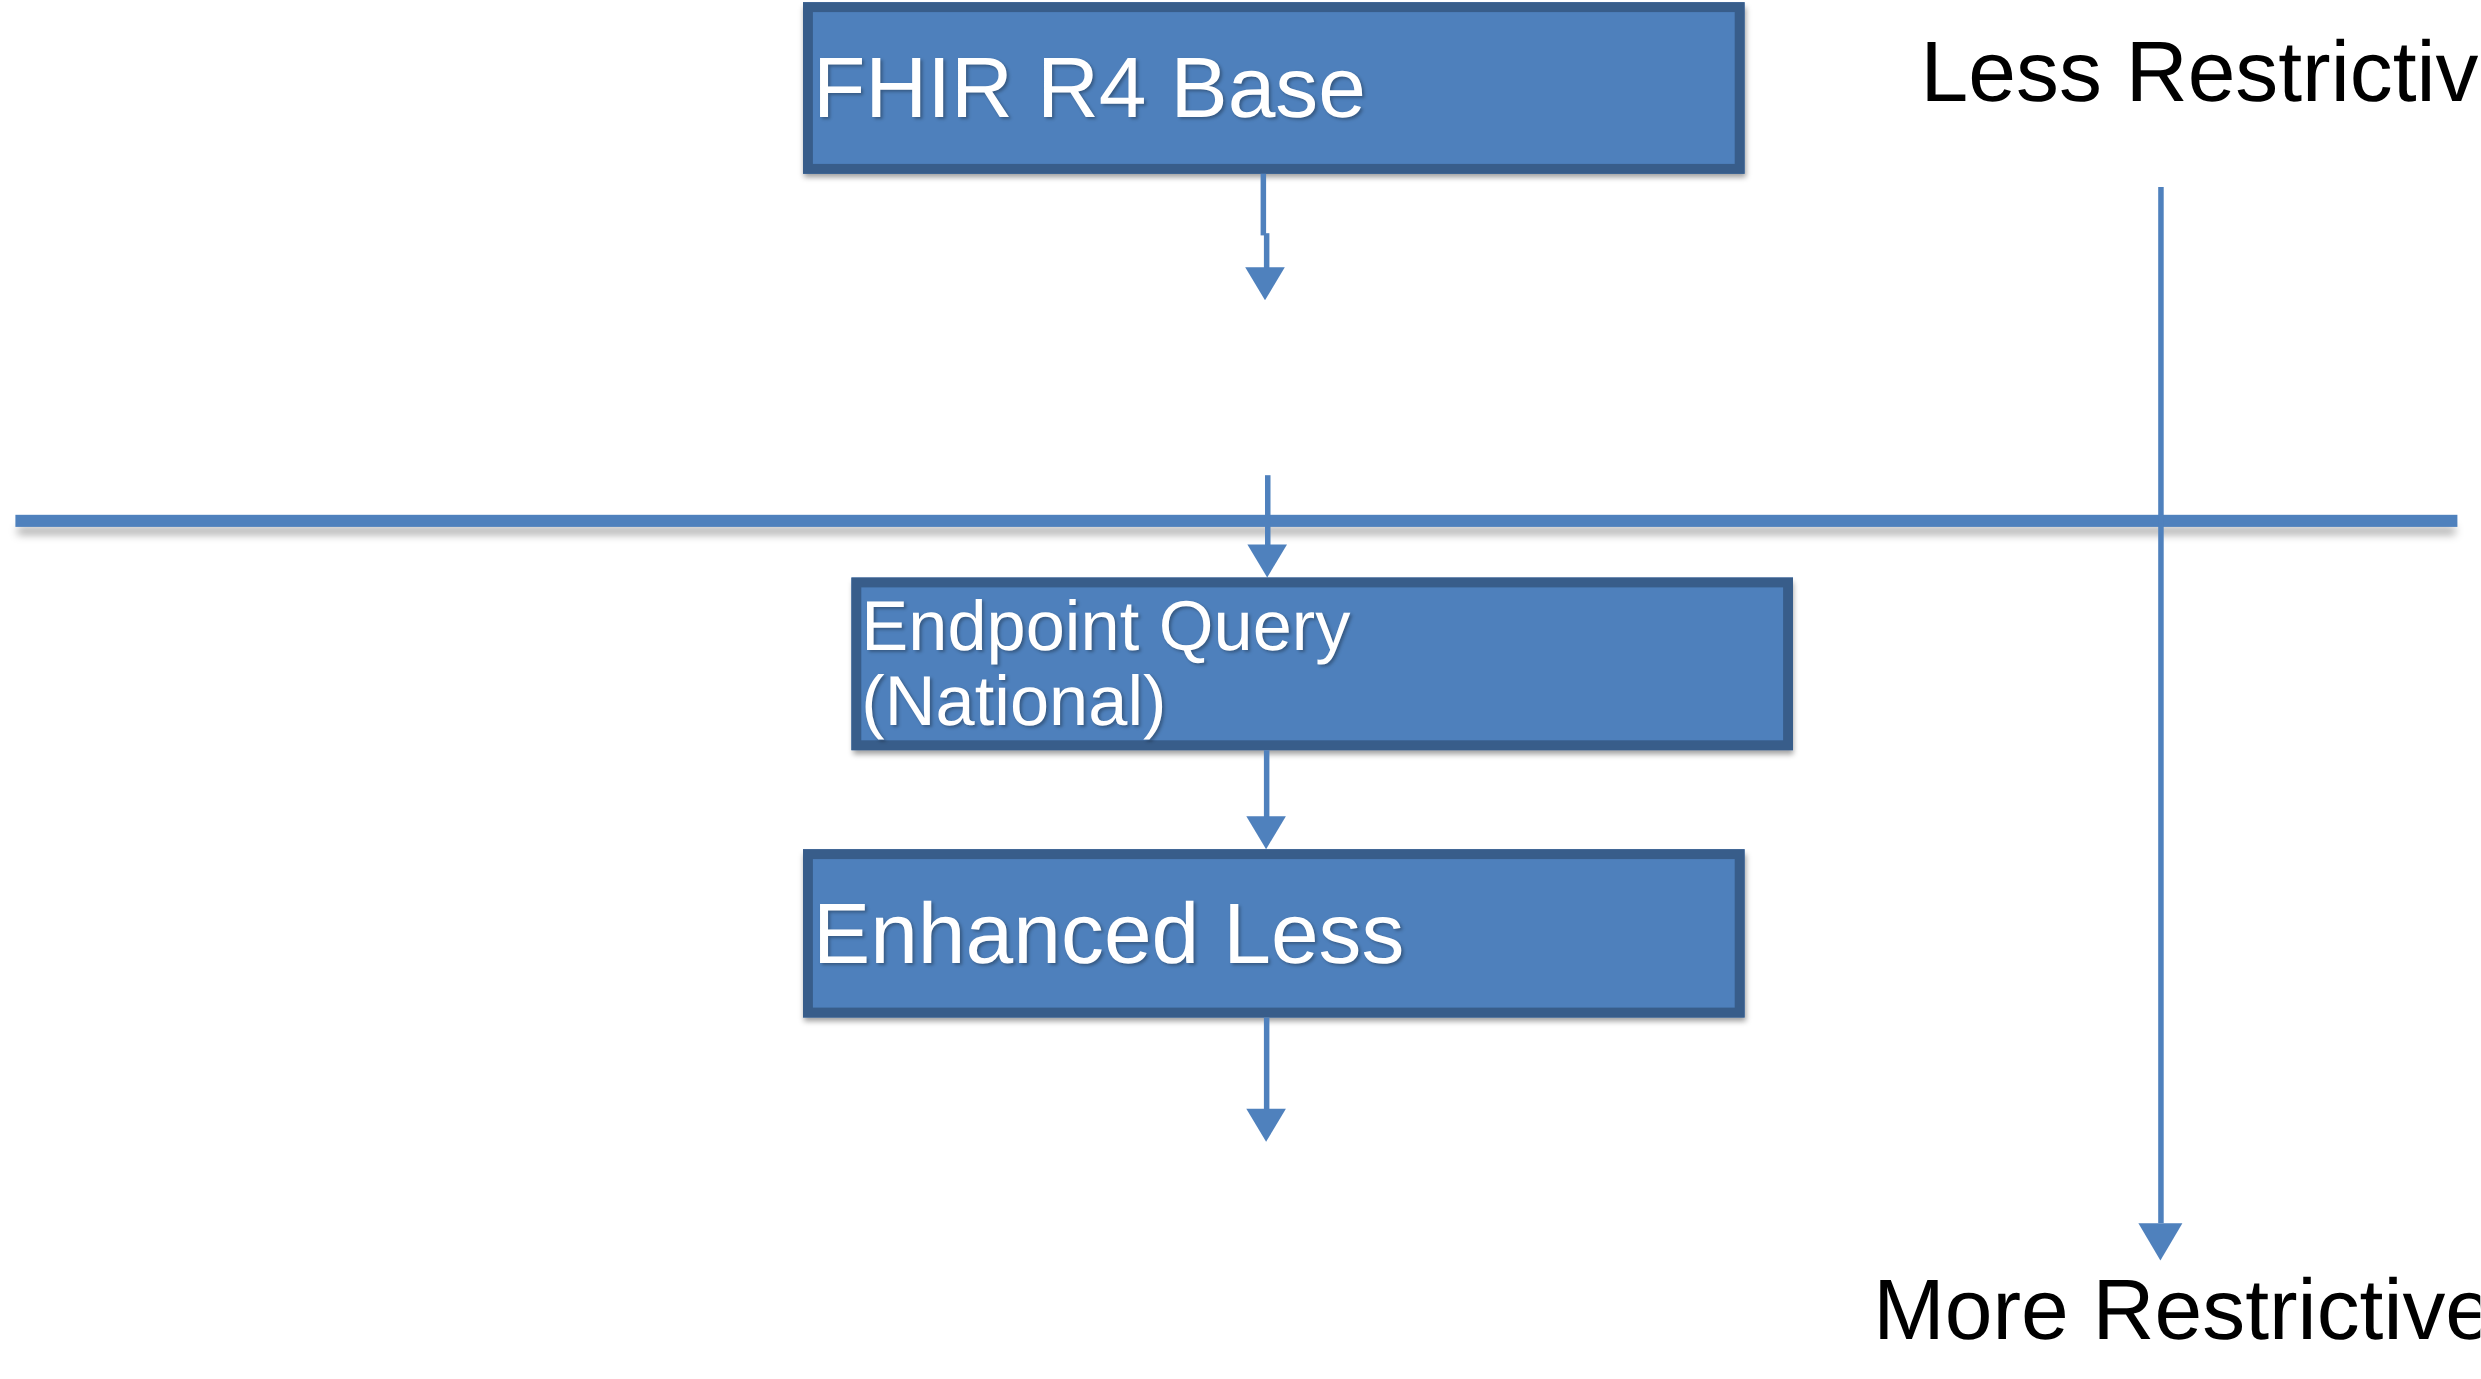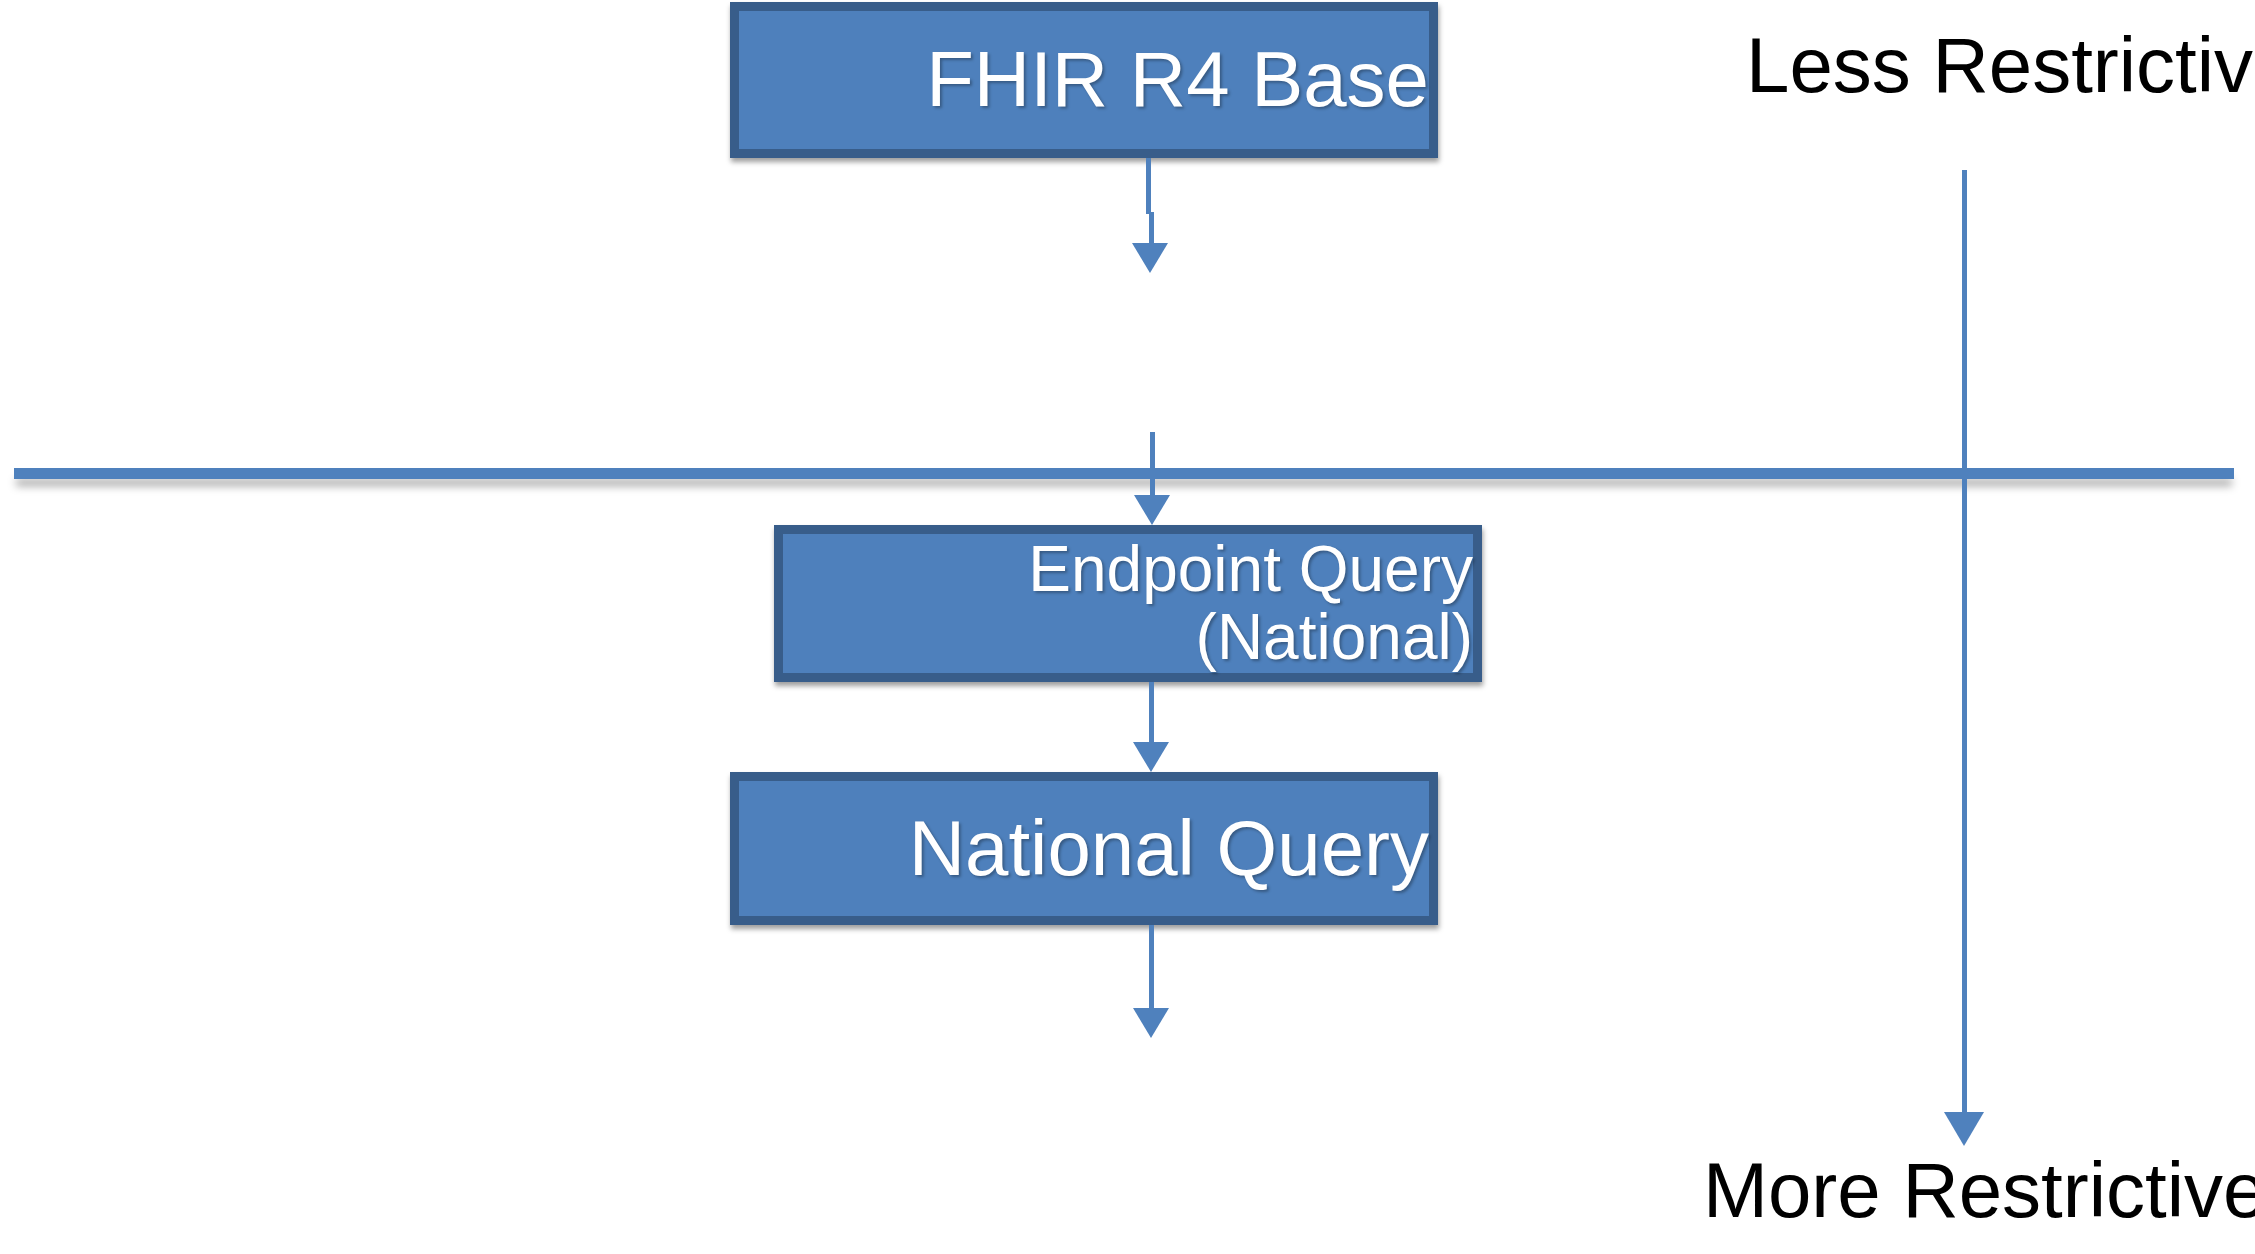--- a/index.html
+++ b/index.html
@@ -24,28 +24,28 @@
     width: 2220px;
     height: 11px;
     background: var(--divider, #4F81BD);
     box-shadow: 0 9px 8px -2px rgba(0,0,0,0.35);
   }
 
   
   .box {
     position: absolute;
     left: 730px;
-    width: 708px;
+    width: 856px;
     box-sizing: border-box;
     background: var(--box-fill, #4E80BC);
     border: 9px solid var(--box-border, #385D8A);
     box-shadow: 1px 4px 5px rgba(0,0,0,0.38);
     display: flex;
     flex-direction: column;
-    align-items: flex-end;
+    align-items: flex-start;
     justify-content: center;
     color: var(--box-text, #ffffff);
     font-size: 78px;
     line-height: 1.05;
     text-shadow: 2px 2px 3px rgba(0,0,0,0.30);
     white-space: nowrap;
   }
   .box1 { top: 2px;    height: 156px; }
   .box2 { top: 270px;  height: 162px; }
   .box3 { top: 525px;  height: 157px; font-size: 64px; line-height: 1.06; margin-left: 44px; }
@@ -141,21 +141,21 @@
     <span>Endpoint Query</span>
     <span>(National)</span>
   </div>
 
   <div class="v-arrow a3">
     <div class="shaft"></div>
     <div class="head"></div>
   </div>
 
   <div class="box box4">
-    <span>National Query</span>
+    <span>Enhanced Less</span>
   </div>
 
   <div class="v-arrow a4">
     <div class="shaft"></div>
     <div class="head"></div>
   </div>
 
 
   <div class="side-label less">Less Restrictive</div>
 

